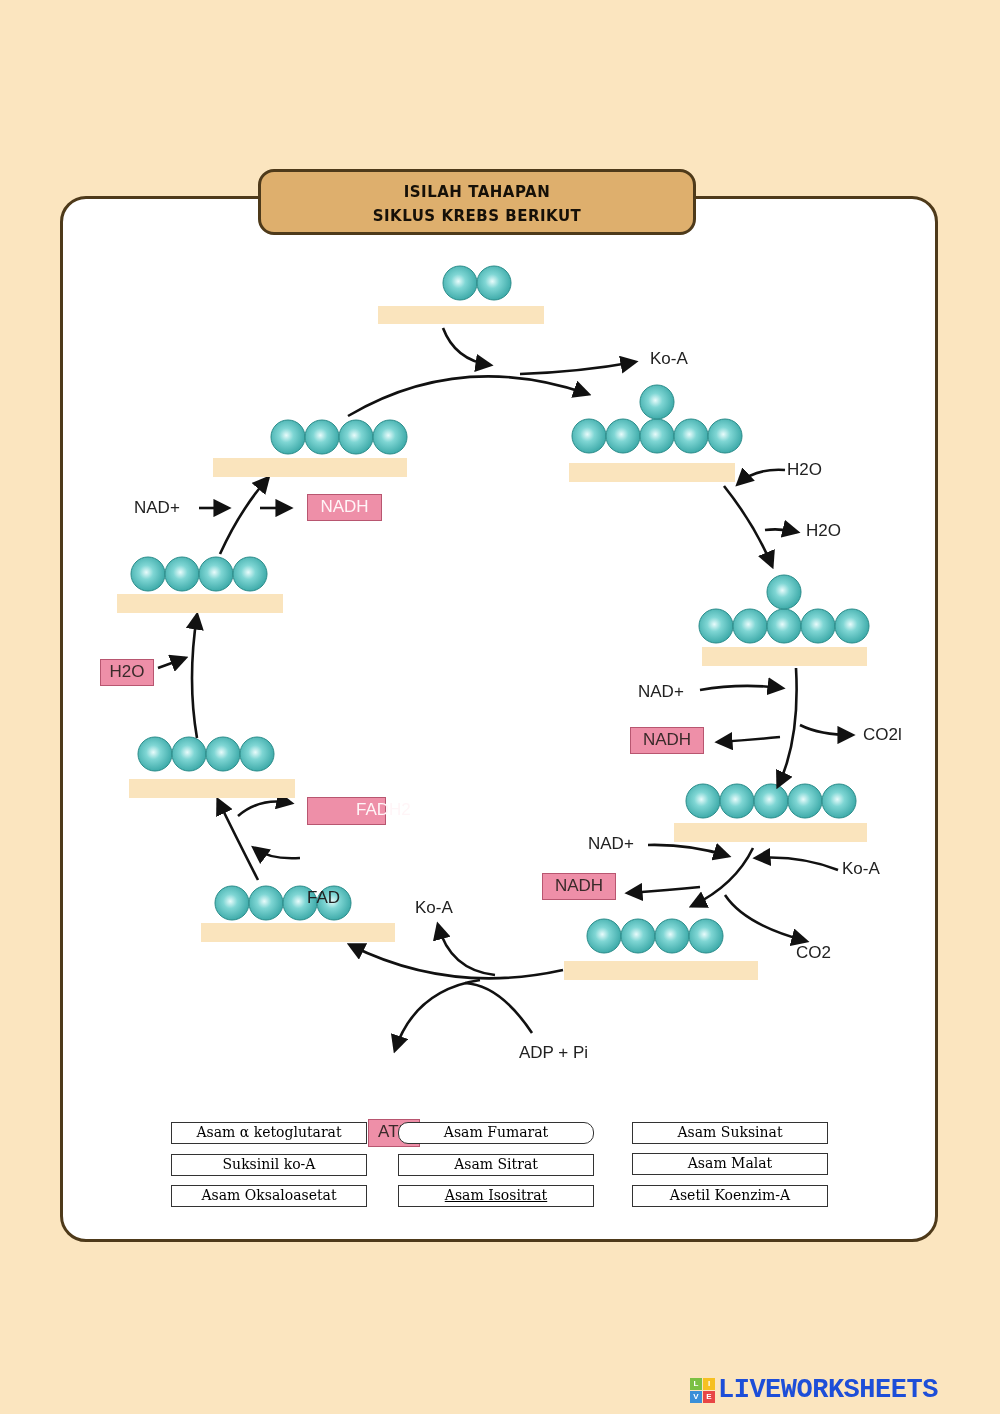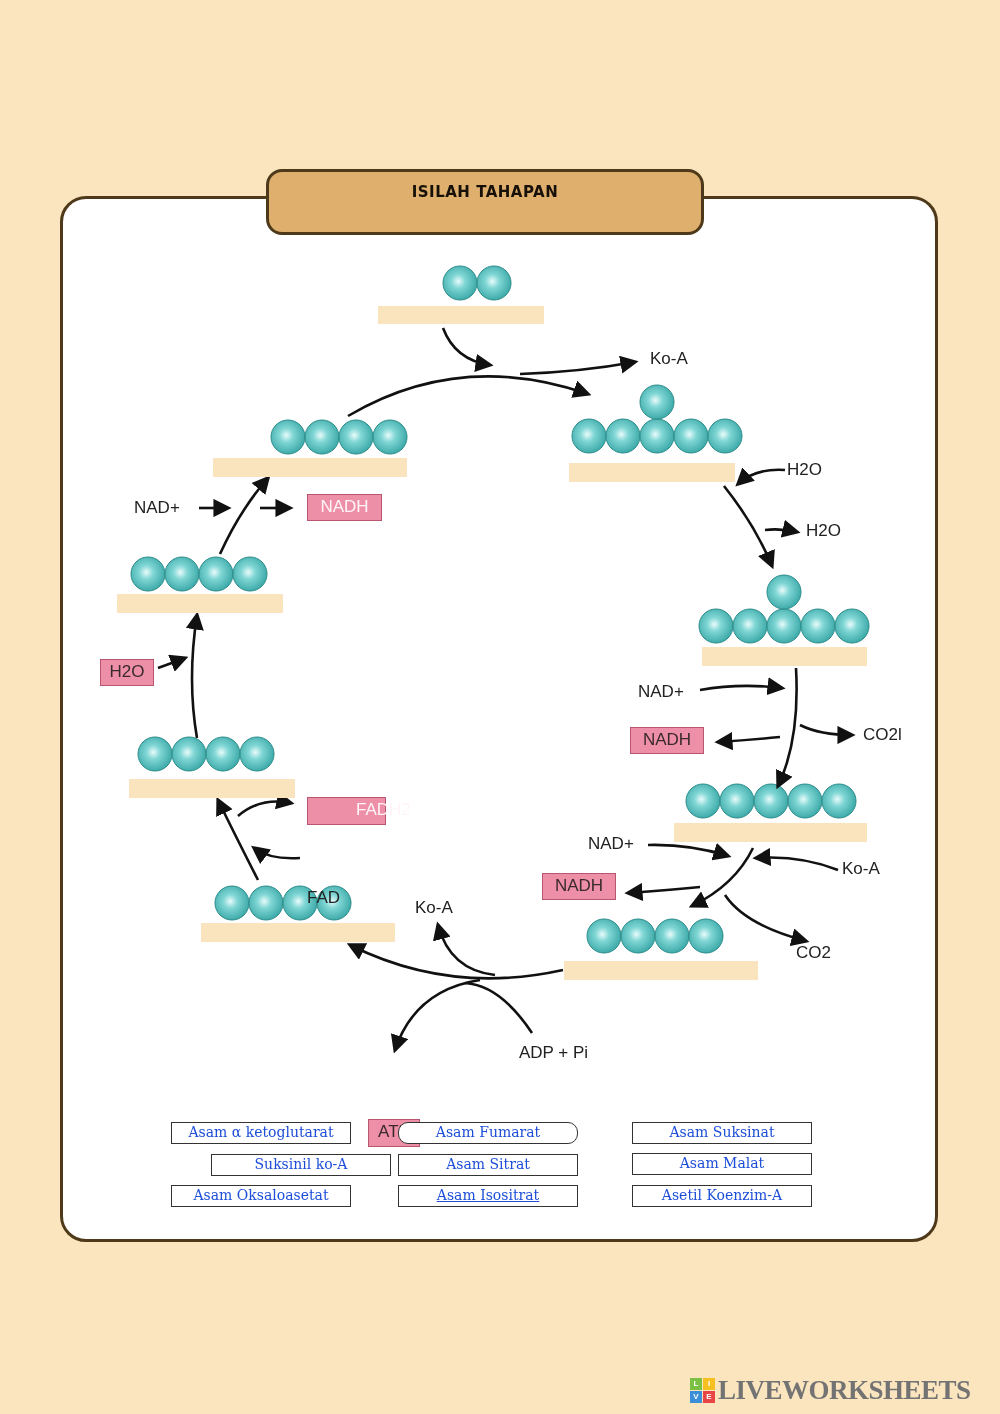--- a/index.html
+++ b/index.html
@@ -1,37 +1,38 @@
 <!DOCTYPE html>
 <html><head>
 <meta charset="utf-8">
 <style>
   html, body { margin:0; padding:0; }
   body { width:1000px; height:1414px; background:#fbe5bf; position:relative; overflow:hidden; font-family:"Liberation Sans", sans-serif; }
   .card { position:absolute; left:60px; top:196px; width:878px; height:1046px; background:#fff; border:3px solid #4e3a1a; border-radius:26px; box-sizing:border-box; }
-  .title-box { position:absolute; left:266px; top:169px; width:438px; height:66px; background:#deaf6d; border:3px solid #4e3a1a; border-radius:16px; box-sizing:border-box; text-align:center; z-index:2; }
+  .title-box { position:absolute; left:258px; top:169px; width:438px; height:66px; background:#deaf6d; border:3px solid #4e3a1a; border-radius:16px; box-sizing:border-box; text-align:center; z-index:2; }
   .title-box div { font-family:"DejaVu Sans", sans-serif; font-weight:bold; font-size:15px; color:#161008; line-height:24px; letter-spacing:0.5px; }
   .title-box .l1 { margin-top:8px; }
   svg.diagram { position:absolute; left:0; top:0; }
   .answer-bar { position:absolute; background:#fae4bd; }
   .pink { position:absolute; background:#ee8fa8; border:1px solid #b85670; color:#3a2a2a; font-size:17px; text-align:center; line-height:24px; box-sizing:border-box; }
   .pink.white-text { color:#fff5f7; }
   .lbl { position:absolute; font-size:17px; color:#222; white-space:nowrap;text-align:center; }
-  .opt { position:absolute; width:180px; height:22px; border:1.5px solid #333; box-sizing:border-box; background:#fff; font-family:"DejaVu Serif", serif; font-size:14px; text-align:center; line-height:19px; color:#1d4ed8; }
+  .opt { position:absolute; width:196px; height:22px; border:1.5px solid #333; box-sizing:border-box; background:#fff; font-family:"DejaVu Serif", serif; font-size:14px; text-align:center; line-height:19px; color:#000000; }
   .logo { position:absolute; left:690px; top:1372px; height:36px; display:flex; align-items:center; }
   .logo .tiles { display:grid; grid-template-columns:12px 12px; grid-template-rows:12px 12px; gap:1px; margin-right:3px; }
   .logo .tiles span { font-size:8px; font-weight:bold; color:#fff; text-align:center; line-height:12px; }
-  .logo .word { font-family:Liberation Serif, serif; font-weight:bold; font-size:27px; color:#737373; letter-spacing:-0.5px; }
+  .logo .word { font-family:Liberation Mono, monospace; font-weight:bold; font-size:27px; color:#1d4ed8; letter-spacing:-0.5px; }
 </style>
 </head>
 <body>
 
 <div class="card"></div>
 <div class="title-box">
   <div class="l1">ISILAH TAHAPAN</div>
+  <div class="l2">SIKLUS KREBS BERIKUT</div>
 </div>
 
 <svg class="diagram" width="1000" height="1414">
   <defs>
     <radialGradient id="ball" cx="45%" cy="45%" r="60%">
       <stop offset="0%" stop-color="#e8fbfb"></stop>
       <stop offset="35%" stop-color="#7fd6d4"></stop>
       <stop offset="100%" stop-color="#36a5a4"></stop>
     </radialGradient>
     <marker id="ah" viewBox="0 0 10 10" refX="8" refY="5" markerWidth="7" markerHeight="7" orient="auto">
@@ -154,21 +155,21 @@
 <div class="pink" style="left:630px;top:727px;width:74px;height:27px;">NADH</div>
 <div class="pink" style="left:542px;top:873px;width:74px;height:27px;">NADH</div>
 <div class="pink" style="left:368px;top:1119px;width:52px;height:28px;">ATP</div>
 <div class="pink white-text" style="left:307px;top:797px;width:79px;height:28px;padding-left:48px;">FADH2</div>
 <div class="pink" style="left:100px;top:659px;width:54px;height:27px;">H2O</div>
 <div class="pink white-text" style="left:307px;top:494px;width:75px;height:27px;">NADH</div>
 
 <div class="opt" style="left:171px;top:1122px;">Asam α ketoglutarat</div>
 <div class="opt" style="left:398px;top:1122px;border-radius:10px;">Asam Fumarat</div>
 <div class="opt" style="left:632px;top:1122px;">Asam Suksinat</div>
-<div class="opt" style="left:171px;top:1154px;margin-left:40px;">Suksinil ko-A</div>
+<div class="opt" style="left:171px;top:1154px;">Suksinil ko-A</div>
 <div class="opt" style="left:398px;top:1154px;">Asam Sitrat</div>
 <div class="opt" style="left:632px;top:1153px;">Asam Malat</div>
 <div class="opt" style="left:171px;top:1185px;">Asam Oksaloasetat</div>
 <div class="opt" style="left:398px;top:1185px;text-decoration:underline;">Asam Isositrat</div>
 <div class="opt" style="left:632px;top:1185px;">Asetil Koenzim-A</div>
 
 <div class="logo">
   <div class="tiles">
     <span style="background:#7bc043;">L</span>
     <span style="background:#f6c021;">I</span>

